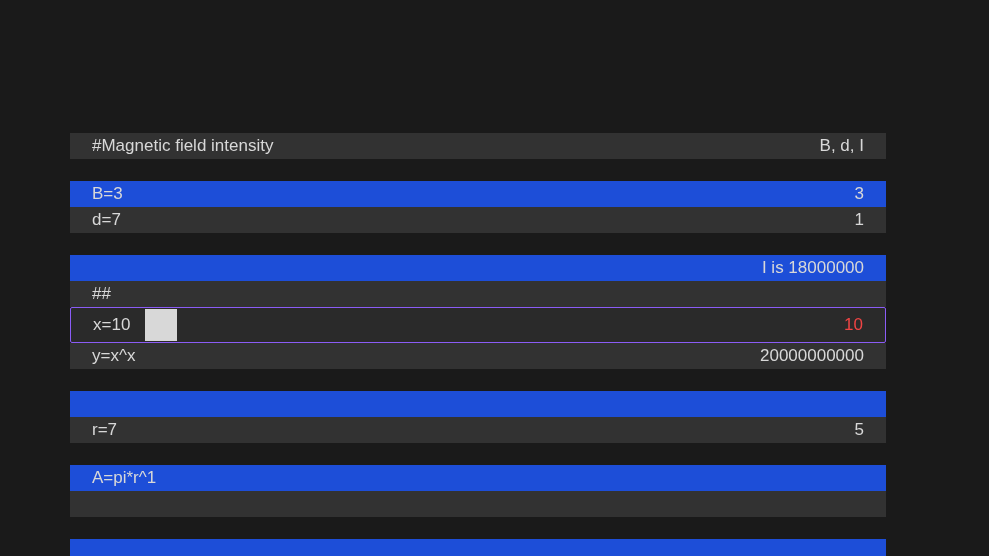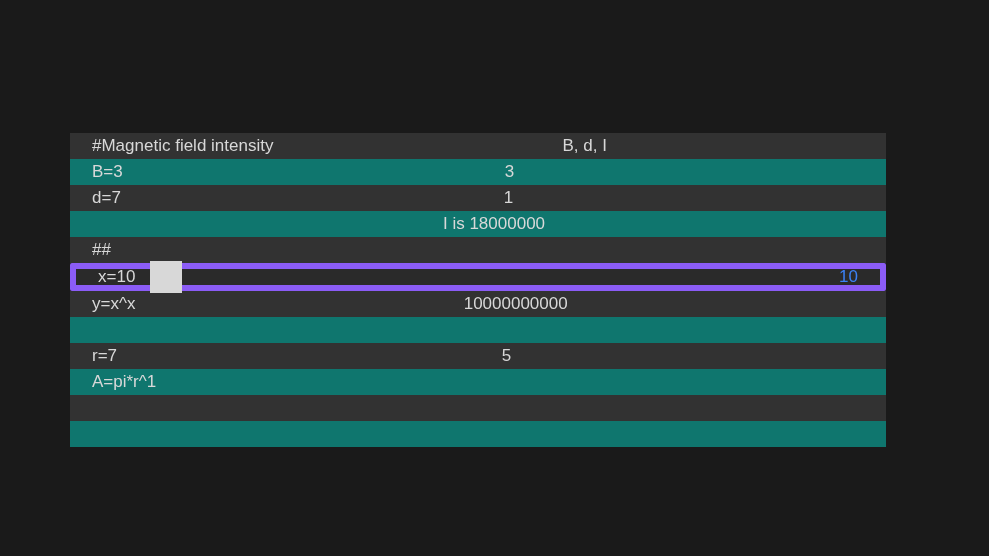--- a/index.html
+++ b/index.html
@@ -26,46 +26,47 @@
     .row {
       display: flex;
       align-items: center;
       height: 26px;
       padding: 0 6px;
     }
     .row-a {
       background: #323232;
     }
     .row-b {
-      background: #0f766e;
+      background: #1d4ed8;
+      margin-top: 22px;
     }
     .row-link {
       color: #d8d8d8;
     }
     .left {
       flex: 0 0 auto;
     }
     .right {
       flex: 1 1 auto;
-      text-align: center;
+      text-align: right;
     }
     .active-row {
       display: flex;
       align-items: center;
-      height: 28px;
+      height: 36px;
       padding: 0 6px;
       background: #2a2a2a;
-      border: 6px solid #8b5cf6;
+      border: 1px solid #8b5cf6;
       border-radius: 2px;
       justify-content: space-between;
     }
     .active-result {
       flex: 1 1 auto;
       text-align: right;
-      color: #3b82f6;
+      color: #ef4444;
       margin-left: 16px;
     }
     .caret {
       display: inline-block;
       width: 1px;
       height: 18px;
       background: #d8d8d8;
       vertical-align: middle;
       margin-left: -1px;
     }
@@ -97,21 +98,21 @@
   </div>
 
   <div class="active-row">
     <span class="left">x=10</span>
       <span class="caret"></span>
     <span class="active-result">10</span>
   </div>
 
   <div class="row row-a">
     <span class="left">y=x^x</span>
-    <span class="right">10000000000</span>
+    <span class="right">20000000000</span>
   </div>
   <div class="row row-b">
     <span class="left"></span>
     <span class="right"></span>
   </div>
   <div class="row row-a">
     <span class="left">r=7</span>
     <span class="right">5</span>
   </div>
   <div class="row row-b">

